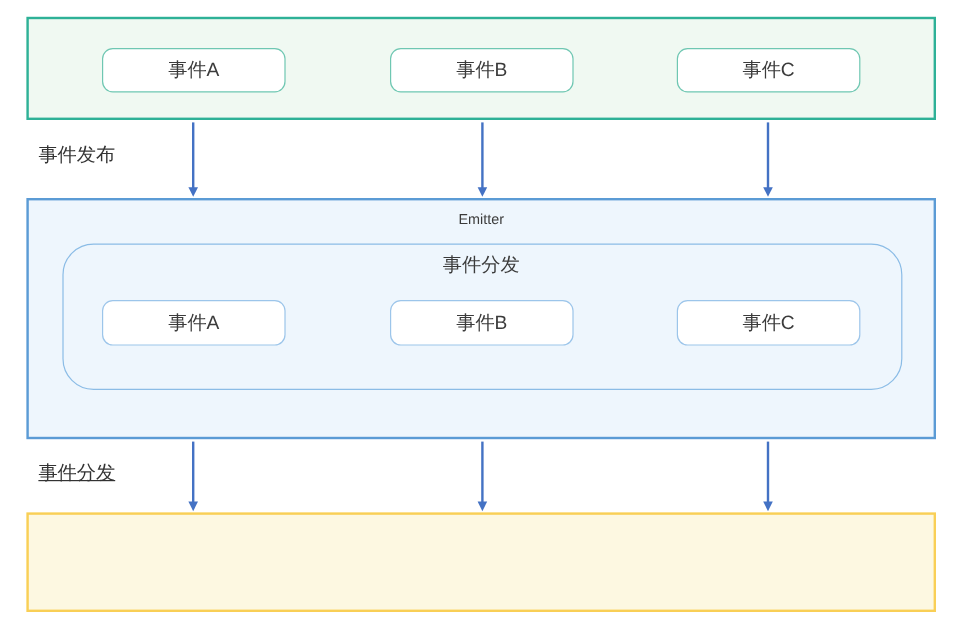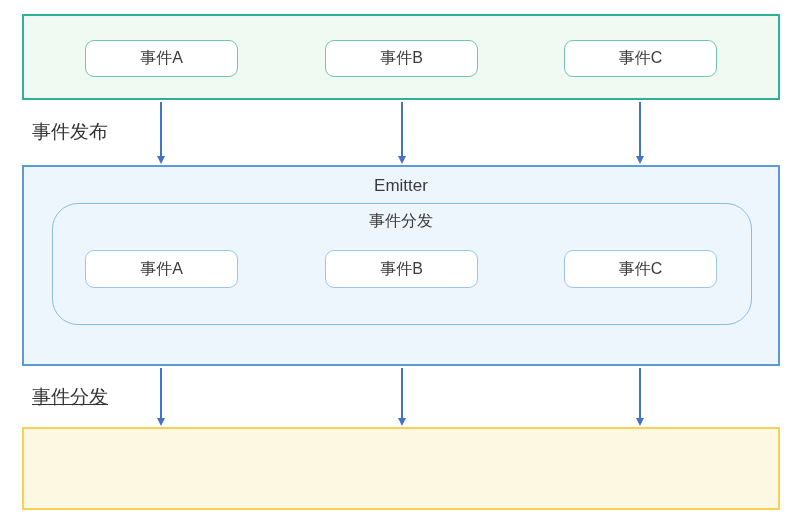--- a/index.html
+++ b/index.html
@@ -57,21 +57,21 @@
 
   .col-a { left: 61px; }
   .col-b { left: 301px; }
   .col-c { left: 540px; }
 
   
   .emitter-title {
     position: absolute;
     top: 9px; left: 0; right: 0;
     text-align: center;
-    font-size: 17px;
+    font-size: 12px;
     color: var(--text, #3b3b3b);
   }
   .queue-box {
     position: absolute;
     left: 28px; top: 36px;
     width: 700px; height: 122px;
     box-sizing: border-box;
     border: 1.5px solid var(--queue-border, #8bbce6);
     border-radius: 26px;
     background: transparent;
@@ -81,21 +81,21 @@
     top: 44px; left: 0; right: 0;
     text-align: center;
     font-size: 16px;
     color: var(--text, #3b3b3b);
   }
 
   
   .flow-label {
     position: absolute;
     left: 32px;
-    font-size: 19px;
+    font-size: 16px;
     color: #333333;
   }
   .flow-label.publish { top: 119px; }
   .flow-label.dispatch { top: 384px; text-decoration: underline; }
 
   
   .arrow {
     position: absolute;
     width: 1.5px;
     background: var(--arrow, #4472c4);

